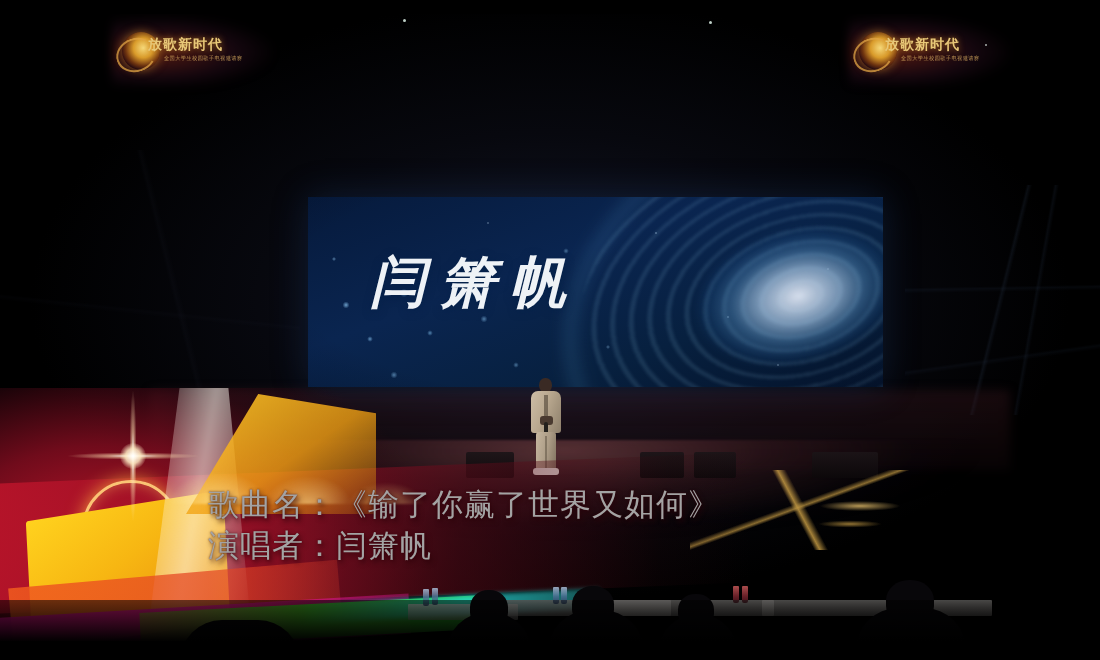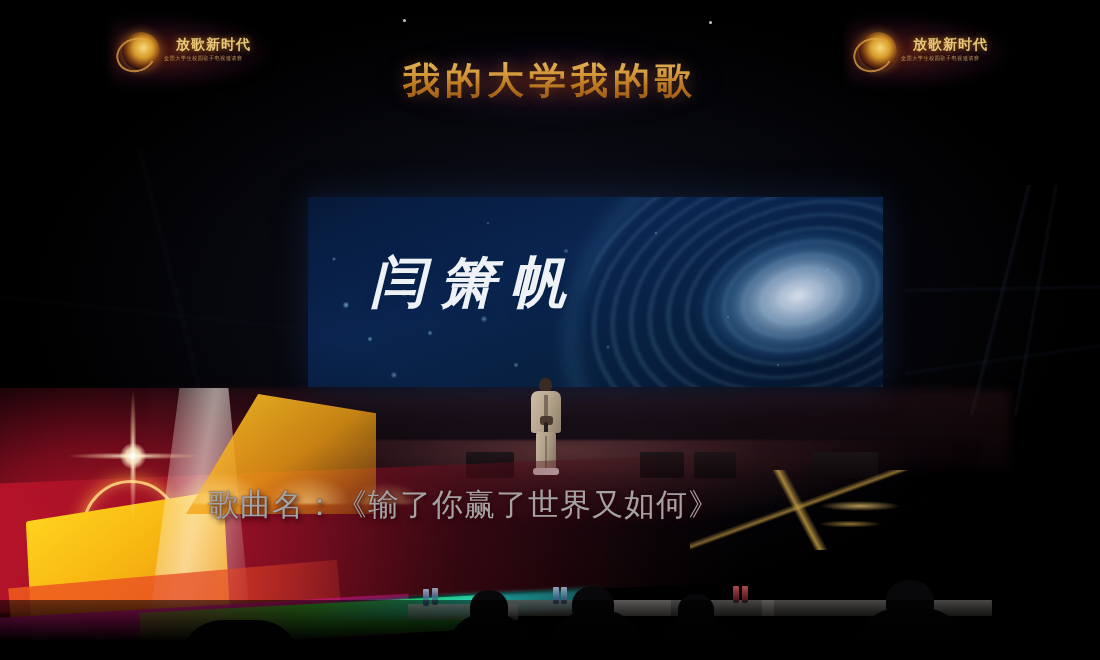--- a/index.html
+++ b/index.html
@@ -104,21 +104,21 @@
     position: absolute;
     left: -6px; top: 6px;
     width: 36px; height: 30px;
     border: 2px solid rgba(225,165,70,.75);
     border-right-color: transparent;
     border-radius: 50%;
     transform: rotate(-18deg);
   }
   .logo .ltext {
     position: absolute;
-    left: 58px; top: 8px;
+    left: 30px; top: 8px;
     font-family: "DejaVu Sans", sans-serif;
     font-size: 14px;
     font-weight: bold;
     letter-spacing: 1px;
     color: #e8c878;
     text-shadow: 0 0 6px rgba(200,130,40,.8);
     white-space: nowrap;
   }
   .logo .lsub {
     position: absolute;
@@ -500,24 +500,20 @@
 <div id="stage">
 
   <div class="hall"></div>
   <div class="truss-left"></div>
   <div class="ceiling-truss"></div>
 
   <div class="spark" style="left:403px;top:19px;"></div>
   <div class="spark" style="left:709px;top:21px;"></div>
   <div class="spark" style="left:985px;top:44px;width:2px;height:2px;"></div>
 
-  <div class="banner-title">
-    <div class="glowbg"></div>
-    <span class="txt">我的大学我的歌</span>
-  </div>
 
   <div class="logo left">
     <div class="halo"></div>
     <div class="emblem"></div>
     <div class="ltext">放歌新时代</div>
     <div class="lsub">全国大学生校园歌手电视邀请赛</div>
   </div>
   <div class="logo right">
     <div class="halo"></div>
     <div class="emblem"></div>
@@ -594,17 +590,20 @@
     <div class="lt-green-ribbon"></div>
     <div class="lt-cyan-ribbon"></div>
     <div class="lt-star"></div>
     <div class="lt-star-core"></div>
   </div>
 
   <div class="lt-text">
     <div class="line">
       <span class="label">歌曲名：</span><span>《输了你赢了世界又如何》</span>
     </div>
+    <div class="line">
+      <span class="label">演唱者：</span><span>闫箫帆</span>
+    </div>
   </div>
 
   <div class="letterbox top"></div>
   <div class="letterbox bottom"></div>
 </div>
 
 </body></html>

